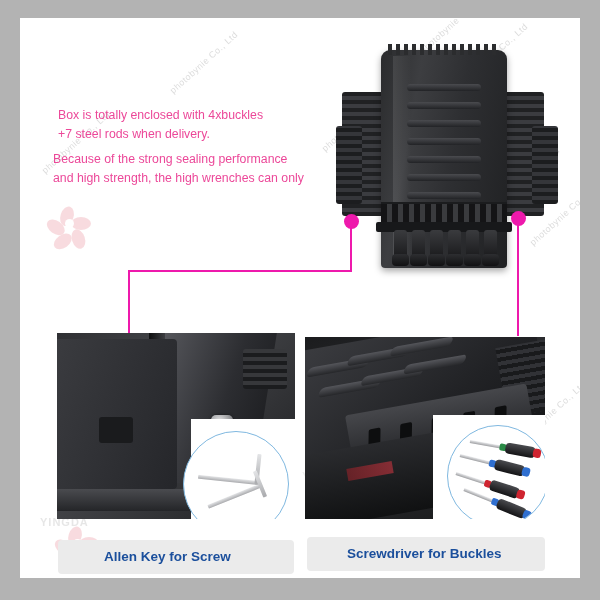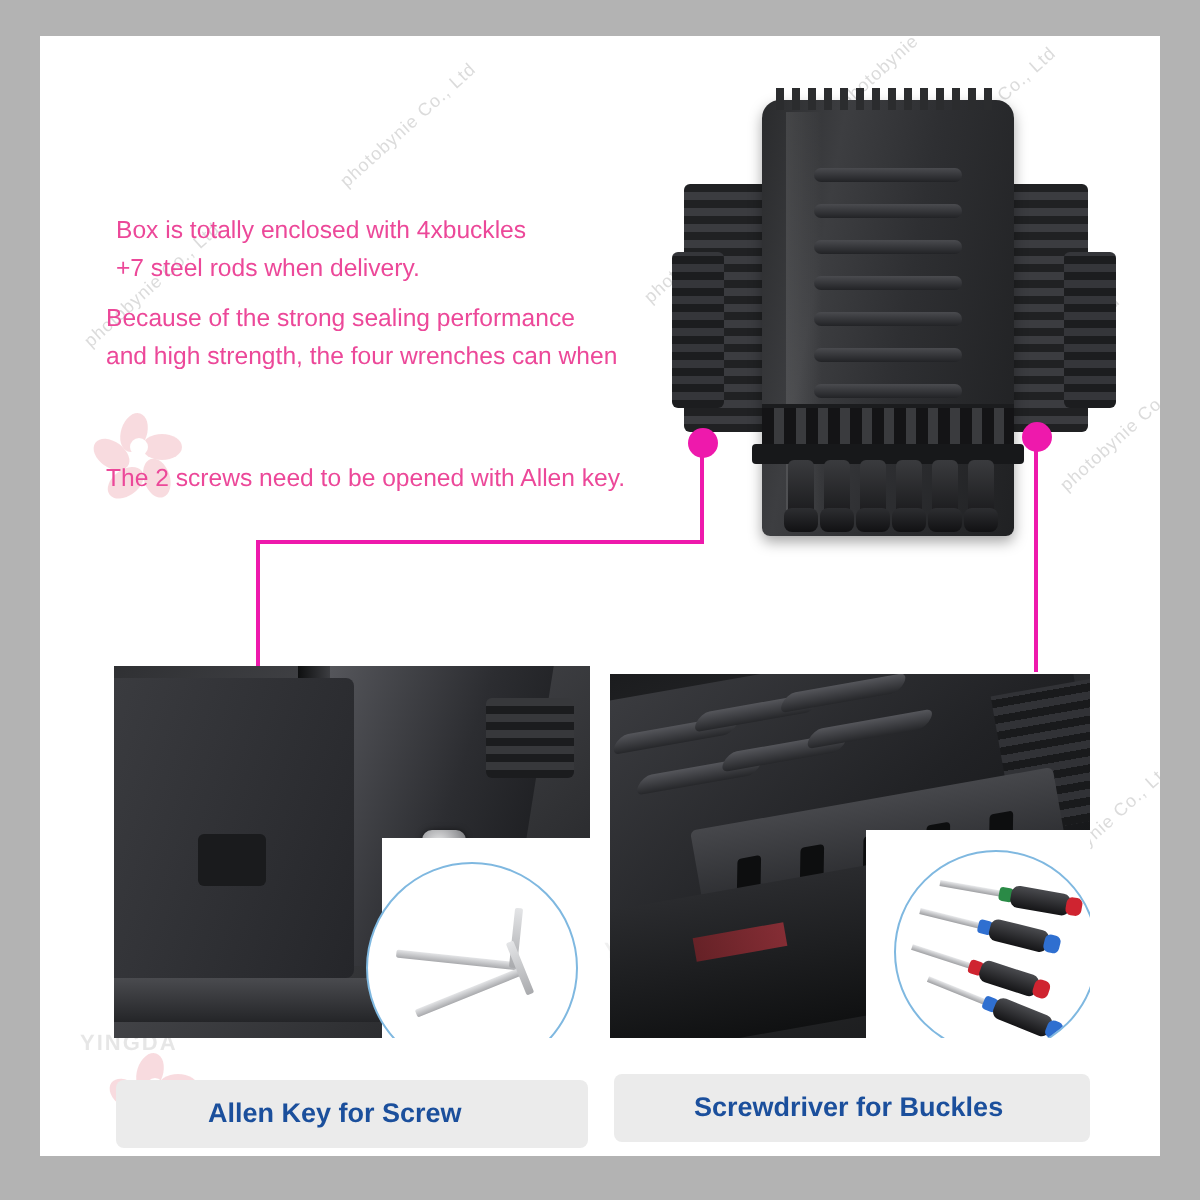--- a/index.html
+++ b/index.html
@@ -286,24 +286,21 @@
     <div class="wm-word" style="left:20px;top:498px;">YINGDA</div>
     <div class="wm-word" style="left:282px;top:452px;opacity:.3;">YINGDA</div>
 
 
     <div class="para p1">
       <span class="l">Box is totally enclosed with 4xbuckles</span>
       <span class="l">+7 steel rods when delivery.</span>
     </div>
     <div class="para p2">
       <span class="l">Because of the strong sealing performance</span>
-      <span class="l">and high strength, the four wrenches can when</span>
-    </div>
-    <div class="para p3">
-      <span class="l">The 2 screws need to be opened with Allen key.</span>
+      <span class="l">and high strength, the high wrenches can only</span>
     </div>
 
     <div class="hero">
       <div class="wing left"></div>
       <div class="wing right"></div>
       <div class="wing2 left"></div>
       <div class="wing2 right"></div>
 
       <div class="body">
         <div class="rib" style="top:34px;"></div>

